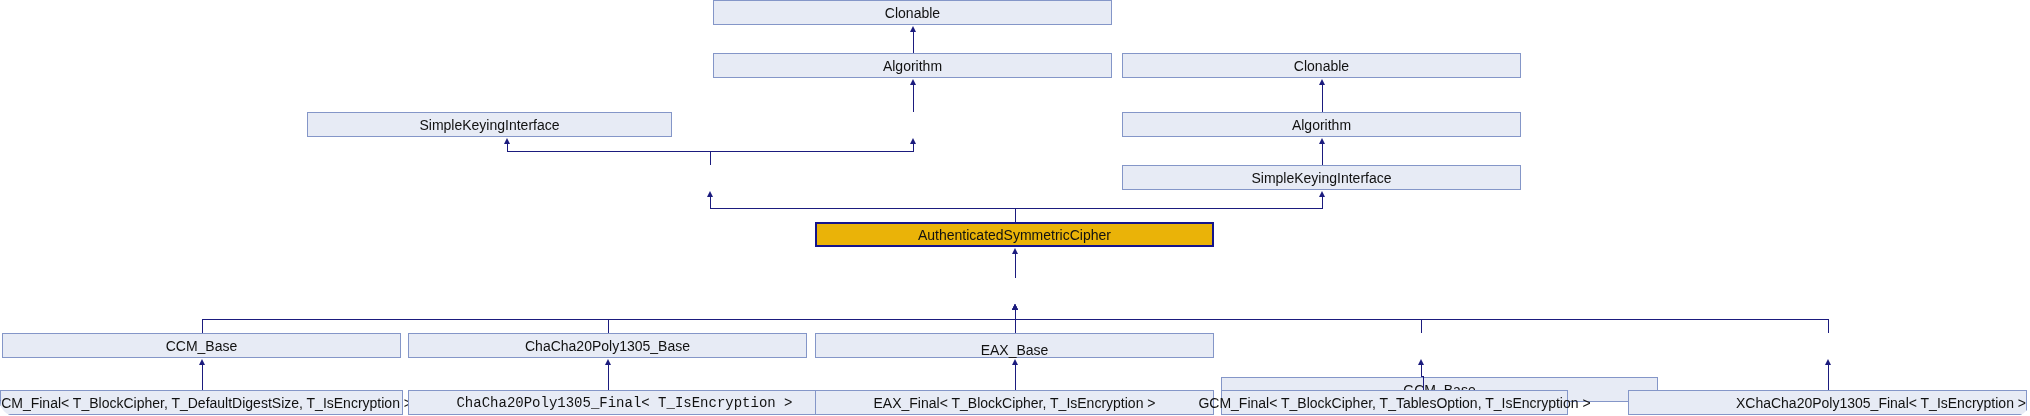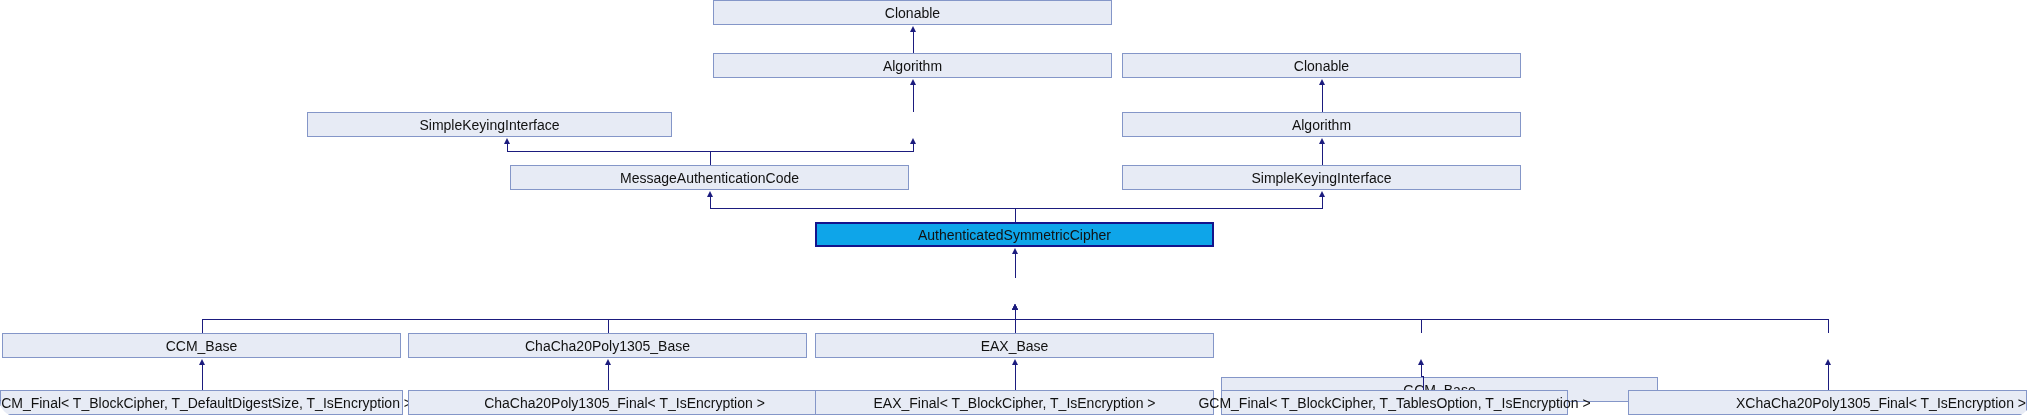--- a/index.html
+++ b/index.html
@@ -25,21 +25,21 @@
     font-size:14px;
     line-height:1;
     display:flex;
     align-items:center;
     justify-content:center;
     white-space:nowrap;
     letter-spacing:0px;
     height:25px;
   }
   .node.current{
-    background:#0ea5e9;
+    background:#eab308;
     border:1px solid #14148c;
     border-width:2px;
   }
   .edge{
     position:absolute;
     background:#1b1b7e;
   }
   .edge.v{width:1px;}
   .edge.h{height:1px;}
   .arrow{
@@ -62,45 +62,42 @@
     </div>
     <div class="node" style="left: 1122px; top: 53px; width: 399px;">
       <span>Clonable</span>
     </div>
     <div class="node" style="left: 307px; top: 112px; width: 365px;">
       <span>SimpleKeyingInterface</span>
     </div>
     <div class="node" style="left: 1122px; top: 112px; width: 399px;">
       <span>Algorithm</span>
     </div>
-    <div class="node" style="left: 510px; top: 165px; width: 399px;">
-      <span>MessageAuthenticationCode</span>
-    </div>
     <div class="node" style="left: 1122px; top: 165px; width: 399px;">
       <span>SimpleKeyingInterface</span>
     </div>
     <div class="node current" style="left: 815px; top: 222px; width: 399px;">
       <span>AuthenticatedSymmetricCipher</span>
     </div>
     <div class="node" style="left: 2px; top: 333px; width: 399px;">
       <span>CCM_Base</span>
     </div>
     <div class="node" style="left: 408px; top: 333px; width: 399px;">
       <span>ChaCha20Poly1305_Base</span>
     </div>
-    <div class="node" style="left: 815px; top: 333px; width: 399px;">
+    <div class="node" style="left: 815px; top: 333px; width: 399px; align-items: flex-end;">
       <span>EAX_Base</span>
     </div>
     <div class="node" style="left: 1221px; top: 333px; width: 437px; margin-top: 44px;">
       <span>GCM_Base</span>
     </div>
     <div class="node" style="left: 0px; top: 390px; width: 403px;">
       <span>CCM_Final&lt; T_BlockCipher, T_DefaultDigestSize, T_IsEncryption &gt;</span>
     </div>
-    <div class="node" style="left: 408px; top: 390px; width: 433px;">
+    <div class="node" style="left: 408px; top: 390px; width: 433px; font-family: Liberation Mono, monospace;">
       <span>ChaCha20Poly1305_Final&lt; T_IsEncryption &gt;</span>
     </div>
     <div class="node" style="left: 815px; top: 390px; width: 399px;">
       <span>EAX_Final&lt; T_BlockCipher, T_IsEncryption &gt;</span>
     </div>
     <div class="node" style="left: 1221px; top: 390px; width: 347px;">
       <span>GCM_Final&lt; T_BlockCipher, T_TablesOption, T_IsEncryption &gt;</span>
     </div>
     <div class="node" style="left: 1628px; top: 390px; width: 399px; justify-content: flex-end;">
       <span>XChaCha20Poly1305_Final&lt; T_IsEncryption &gt;</span>

